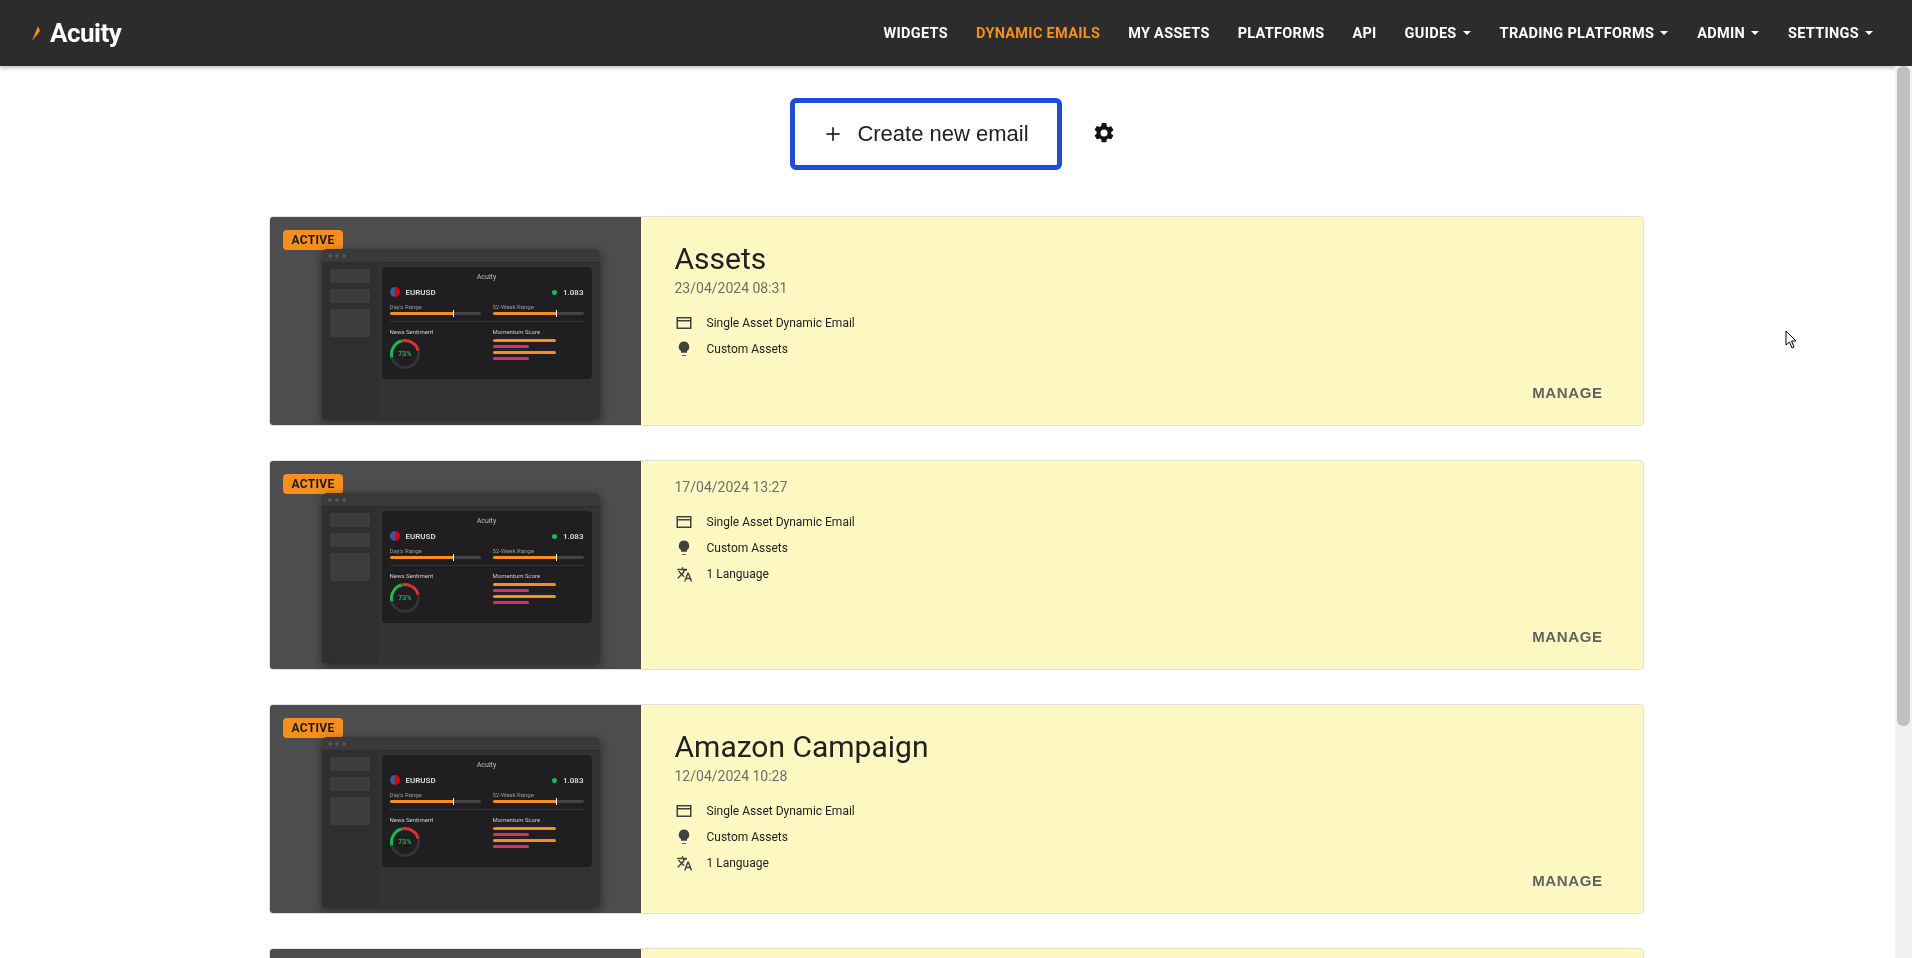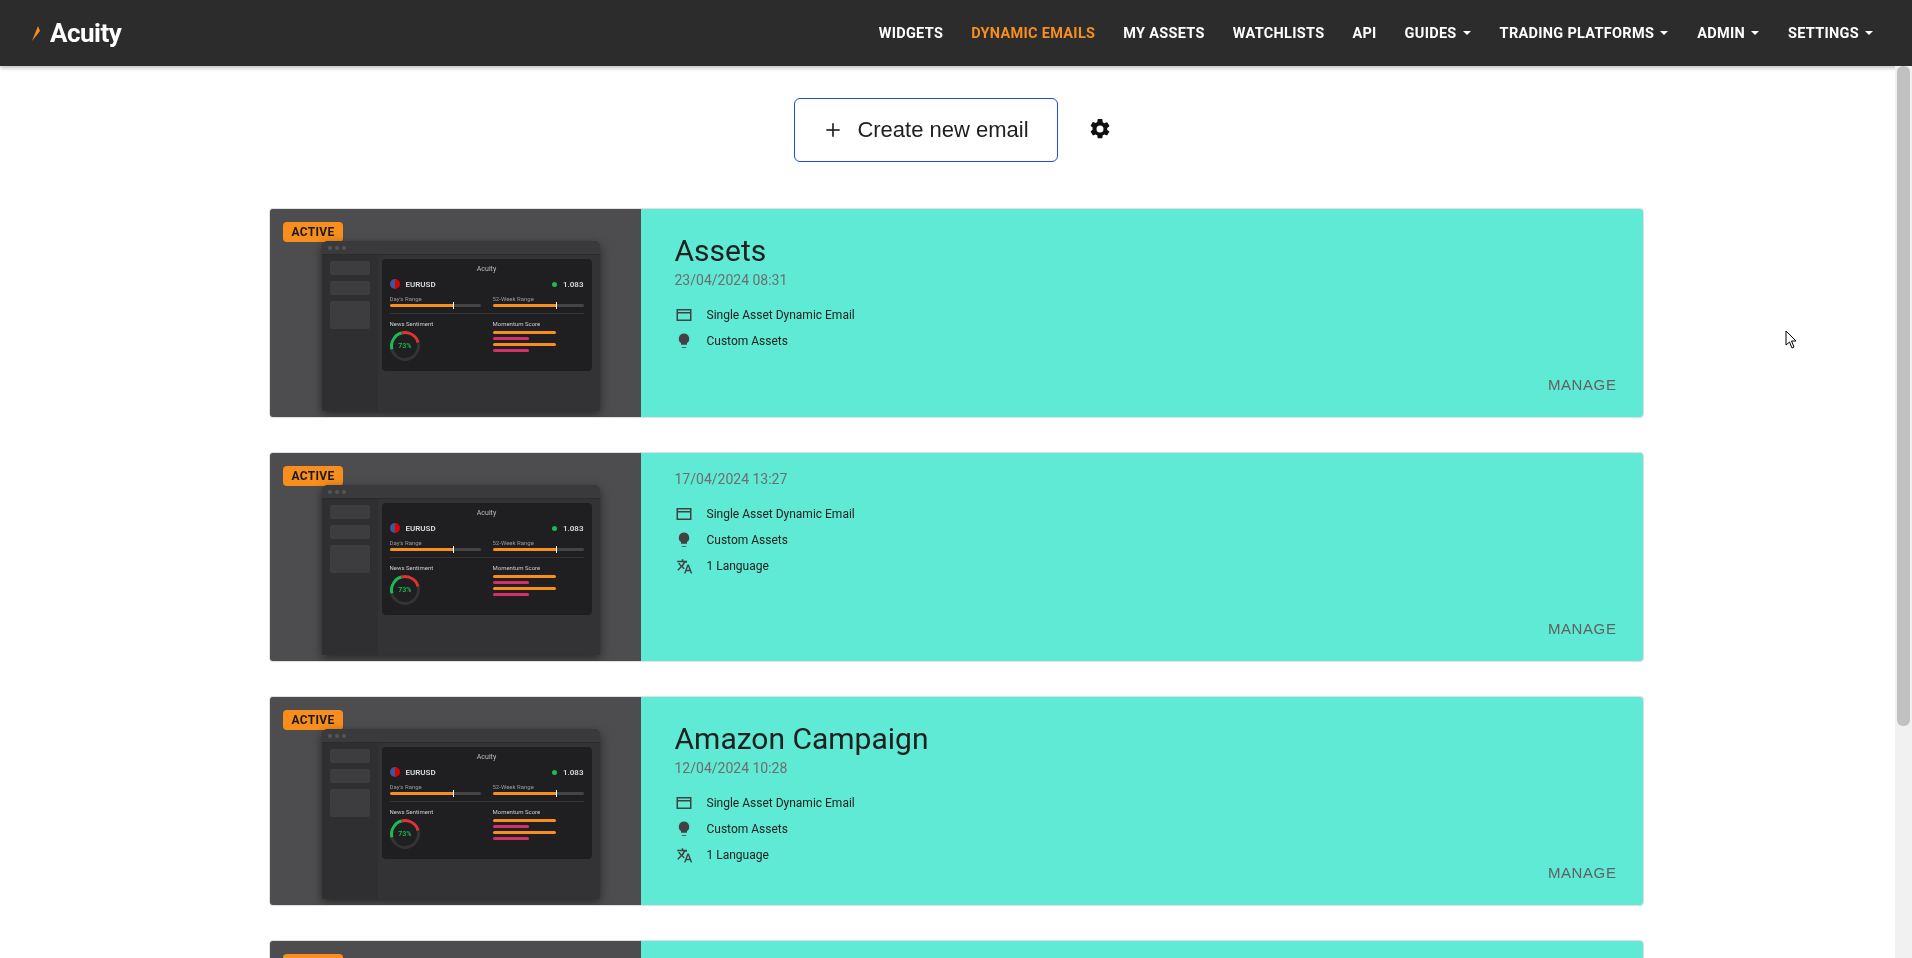--- a/index.html
+++ b/index.html
@@ -70,21 +70,21 @@
   .actionbar {
     display: flex;
     justify-content: center;
     align-items: center;
     gap: 24px;
     margin-top: 32px;
     margin-bottom: 46px;
   }
   .btn-create {
     background: #fff;
-    border: 1px solid #1d4ed8;
+    border: 5px solid #1d4ed8;
     border-radius: 6px;
     padding: 18px 28px;
     font-size: 22px;
     font-weight: 400;
     color: #212121;
     display: flex;
     align-items: center;
     gap: 14px;
     cursor: pointer;
   }
@@ -104,21 +104,21 @@
     display: flex;
     flex-direction: column;
     gap: 34px;
   }
   .email-card {
     display: flex;
     border: 1px solid var(--card-border);
     border-radius: 4px;
     overflow: hidden;
     height: 210px;
-    background: #5eead4;
+    background: #fef9c3;
   }
   .thumb {
     width: 371px;
     background: var(--card-thumb-bg);
     position: relative;
     flex: 0 0 371px;
   }
   .badge {
     position: absolute;
     top: 13px;
@@ -268,26 +268,26 @@
     display: flex;
     align-items: center;
     gap: 14px;
     font-size: 12px;
     color: var(--text-dark);
     margin-top: 8px;
   }
   .metaline svg { width: 18px; height: 18px; fill: #424242; flex: 0 0 18px; }
   .manage-btn {
     position: absolute;
-    right: 20px;
+    right: 34px;
     bottom: 16px;
     background: none;
     border: none;
     font-size: 15px;
-    font-weight: 400;
+    font-weight: 700;
     letter-spacing: 0.6px;
     color: var(--manage-grey);
     cursor: pointer;
     padding: 8px 6px;
   }
 
   
   .cursor {
     position: absolute;
     left: 1785px;
@@ -324,21 +324,21 @@
     <svg width="20" height="20" viewBox="0 0 20 20">
       <polygon points="4,18 10,3 12,8" fill="#f78e1e"></polygon>
       <polygon points="10,3 16,18 12,8" fill="#ffffff"></polygon>
     </svg>
     <span>Acuity</span>
   </div>
   <nav class="mainnav">
     <a href="#">WIDGETS</a>
     <a href="#" class="active">DYNAMIC EMAILS</a>
     <a href="#">MY ASSETS</a>
-    <a href="#">WATCHLISTS</a>
+    <a href="#">PLATFORMS</a>
     <a href="#">API</a>
     <a href="#">
       <span>GUIDES</span>
       <svg class="caret" viewBox="0 0 10 10">
           <path d="M1 3 L5 7 L9 3 Z"></path>
         </svg>
     </a>
     <a href="#">
       <span>TRADING PLATFORMS</span>
       <svg class="caret" viewBox="0 0 10 10">

